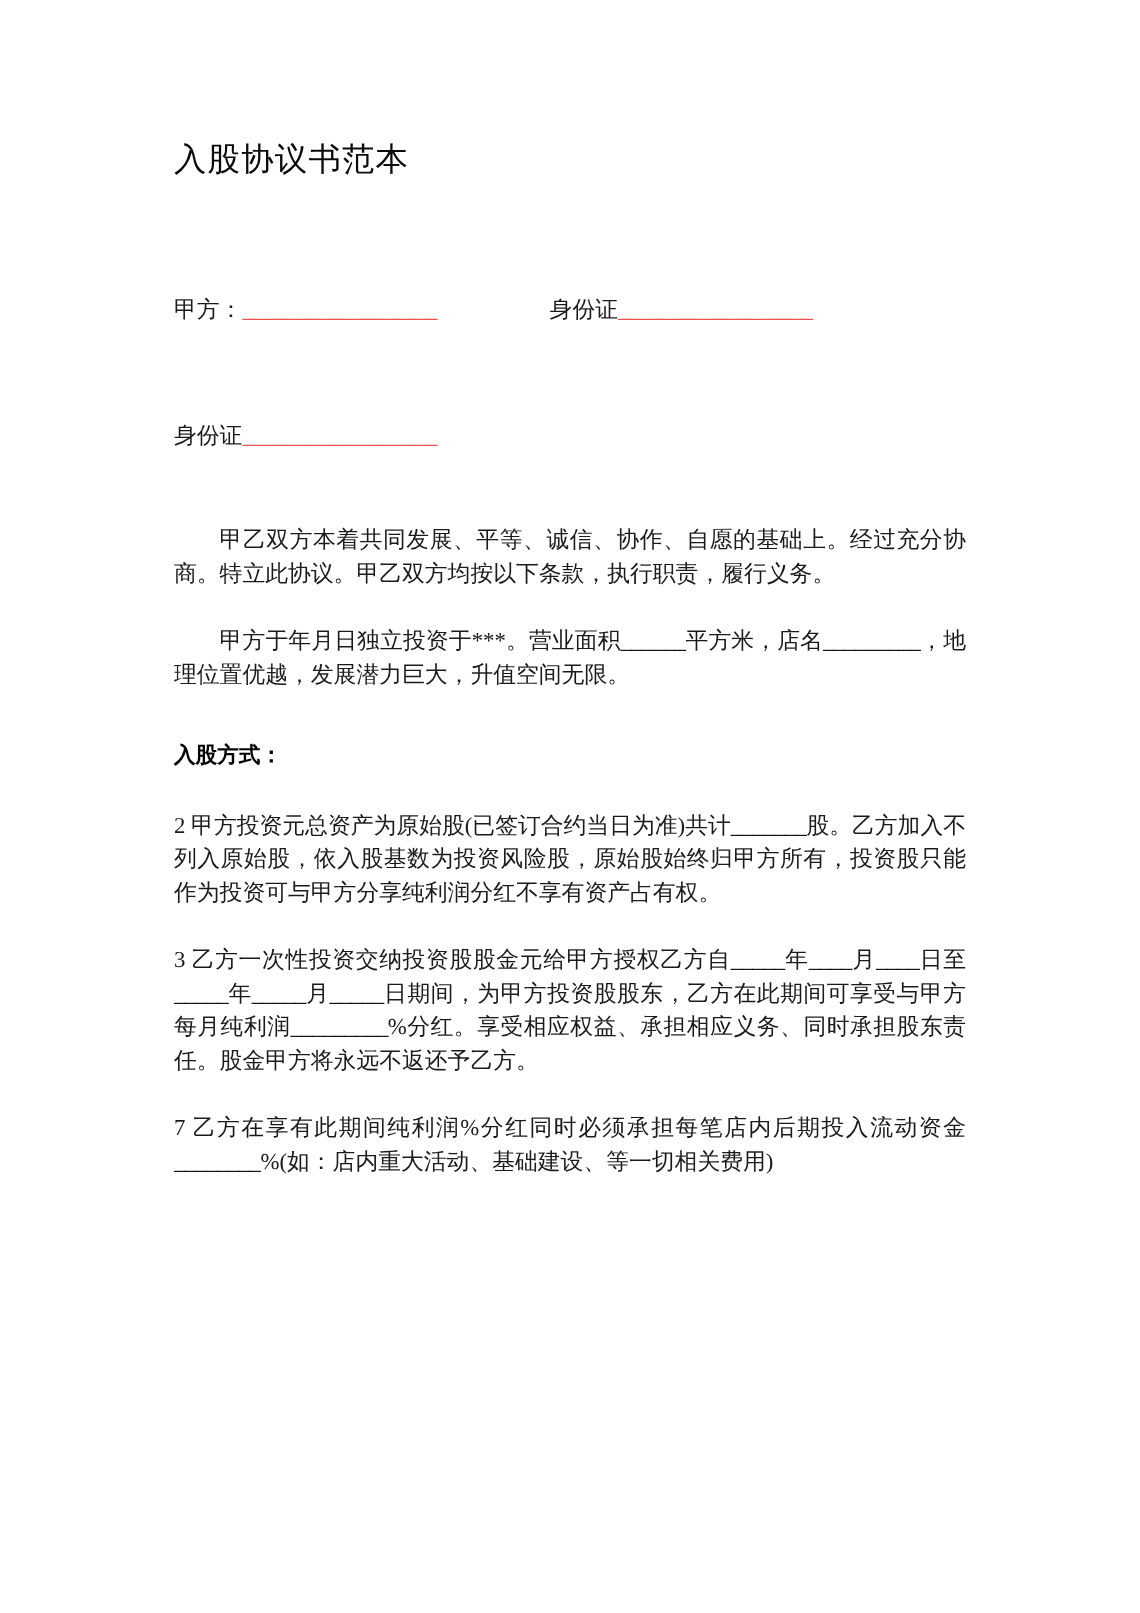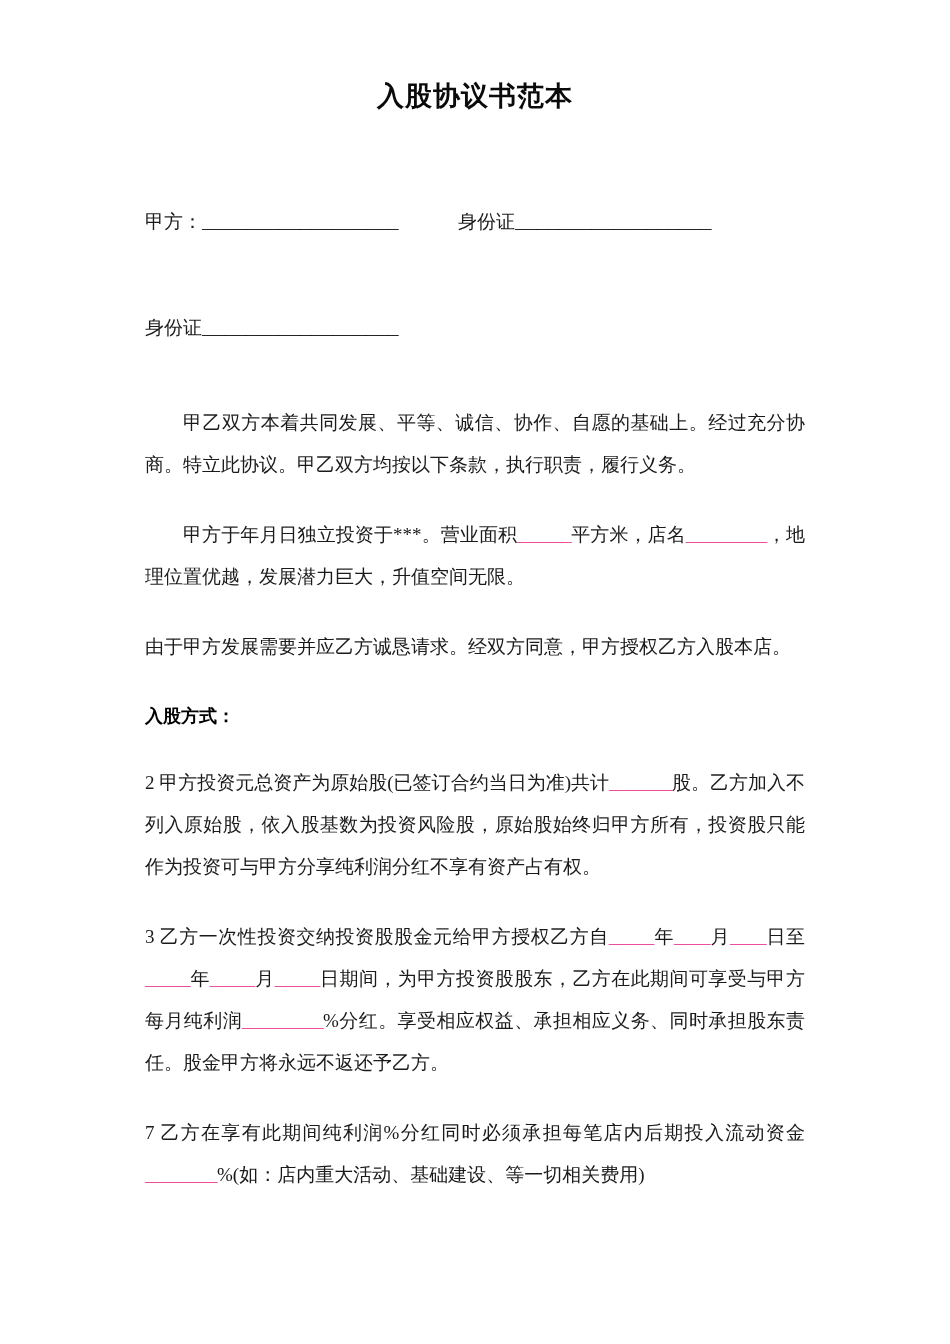--- a/index.html
+++ b/index.html
@@ -23,79 +23,77 @@
     box-sizing: border-box;
   }
   .content {
     position: absolute;
     left: 145px;
     top: 0;
     width: 660px;
   }
   .doc-title {
     font-family: "Liberation Serif", "DejaVu Serif", serif;
-    font-weight: bold;
+    font-weight: normal;
     font-size: 27px;
     line-height: 36px;
-    text-align: center;
     letter-spacing: 1px;
     margin: 0;
-    padding-top: 78px;
+    padding-top: 115px;
     color: #0a0a0a;
   }
   .party-block {
     margin-top: 62px;
   }
   .party-row {
     display: flex;
     align-items: baseline;
     font-size: 19px;
     line-height: 30px;
     color: #1a1a1a;
     margin-bottom: 44px;
   }
   .party-blank {
     display: inline-block;
     white-space: pre;
     letter-spacing: -0.5px;
-    color: #000000;
-    font-family: Liberation Mono, monospace;
+    color: #ef4444;
   }
   .party-left {
     width: 313px;
     flex: 0 0 313px;
     white-space: nowrap;
     overflow: hidden;
   }
   .party-right {
     white-space: nowrap;
     margin-top: 31px;
   }
   p.body-par {
     font-size: 19px;
-    line-height: 42px;
+    line-height: 28px;
     text-align: justify;
     text-justify: inter-ideograph;
     margin: 0 0 24px 0;
     color: #1a1a1a;
     text-indent: 0;
   }
   p.indent {
     text-indent: 38px;
   }
   .section-head {
     font-family: "Liberation Sans", "DejaVu Sans", sans-serif;
     font-weight: bold;
     font-size: 18px;
     line-height: 40px;
     margin: 0 0 22px 0;
     color: #000000;
   }
   .blank {
-    color: #ec4899;
+    color: #000000;
     letter-spacing: -0.5px;
     white-space: pre;
   }
   .gap-sm { height: 4px; }
   .gap-md { height: 14px; }
 </style>
 </head>
 <body>
 
 <div class="page">
@@ -119,21 +117,20 @@
     <div class="gap-md"></div>
 
     <p class="body-par indent">甲乙双方本着共同发展、平等、诚信、协作、自愿的基础上。经过充分协商。特立此协议。甲乙双方均按以下条款，执行职责，履行义务。</p>
 
     <div class="gap-sm"></div>
 
     <p class="body-par indent"><span>甲方于年月日独立投资于***。营业面积</span><span class="blank">______</span><span>平方米，店名</span><span class="blank">_________</span><span>，地理位置优越，发展潜力巨大，升值空间无限。</span></p>
 
     <div class="gap-sm"></div>
 
-    <p class="body-par">由于甲方发展需要并应乙方诚恳请求。经双方同意，甲方授权乙方入股本店。</p>
 
     <div class="gap-sm"></div>
 
     <p class="section-head">入股方式：</p>
 
 
     <div class="gap-sm"></div>
 
     <p class="body-par"><span>2 甲方投资元总资产为原始股(已签订合约当日为准)共计</span><span class="blank">_______</span><span>股。乙方加入不列入原始股，依入股基数为投资风险股，原始股始终归甲方所有，投资股只能作为投资可与甲方分享纯利润分红不享有资产占有权。</span></p>
 

